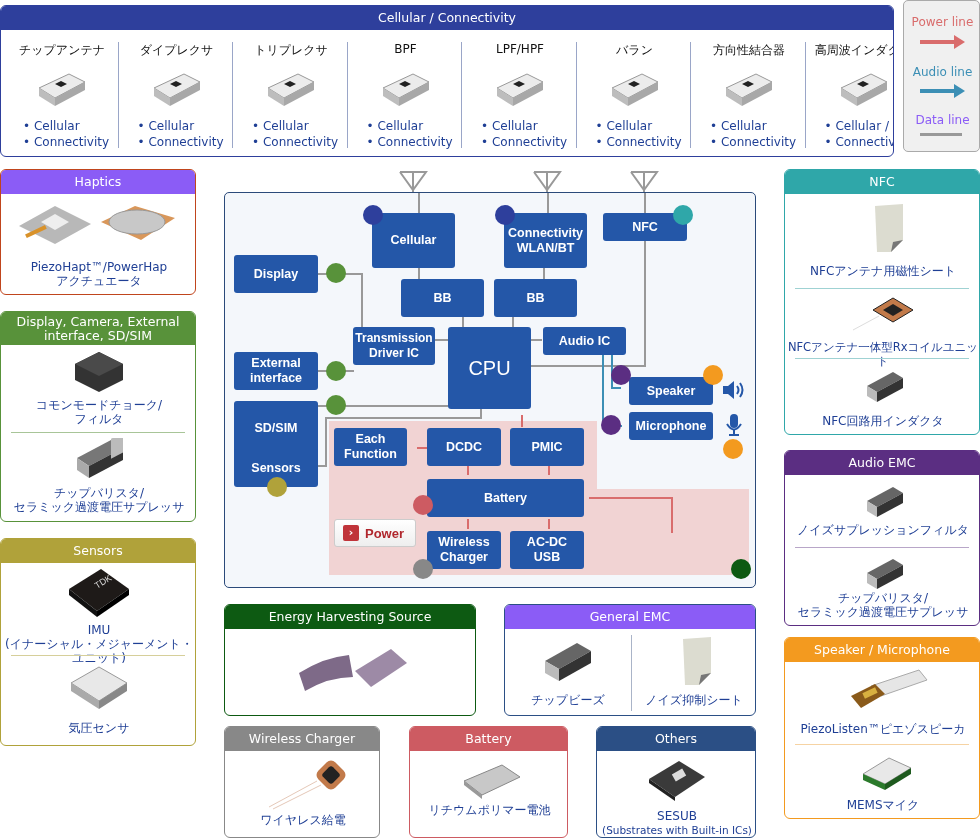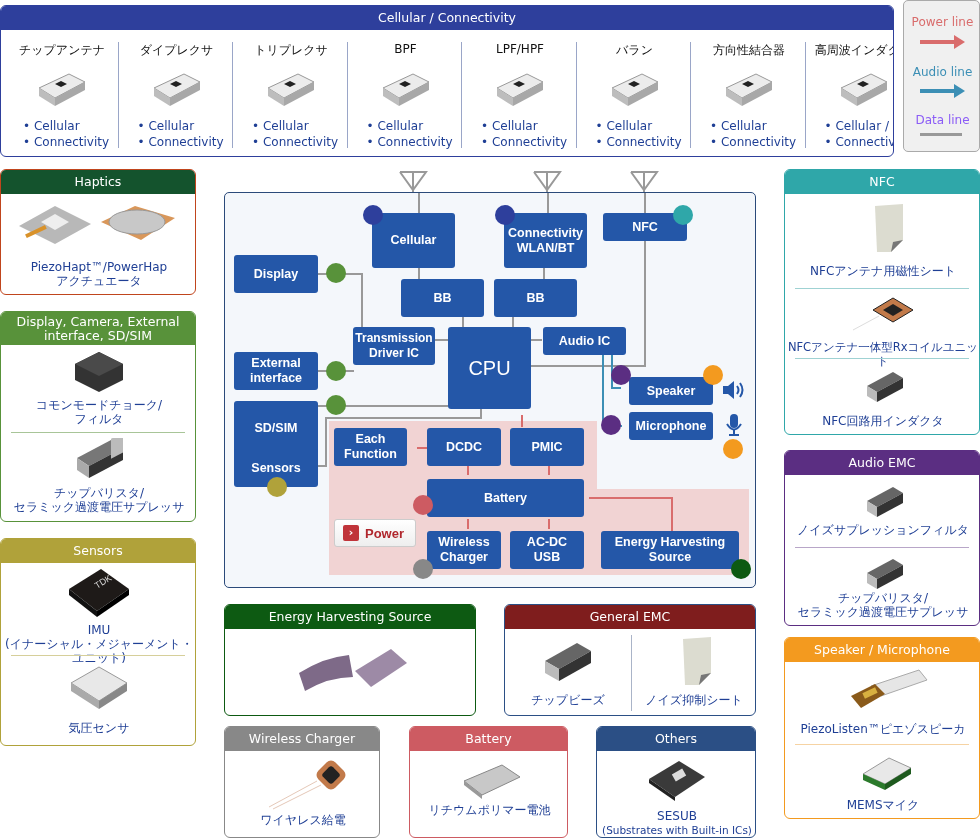--- a/index.html
+++ b/index.html
@@ -155,21 +155,21 @@
   <div class="arrow" style="top:39px;width:36px;background:#d96c6c"></div>
   <div class="abs" style="left:50px;top:34px;border-left:11px solid #d96c6c;border-top:7px solid transparent;border-bottom:7px solid transparent"></div>
   <div class="lgtxt" style="top:64px;color:#3c8fb5">Audio line</div>
   <div class="arrow" style="top:88px;width:36px;background:#3c8fb5"></div>
   <div class="abs" style="left:50px;top:83px;border-left:11px solid #3c8fb5;border-top:7px solid transparent;border-bottom:7px solid transparent"></div>
   <div class="lgtxt" style="top:112px;color:#8b5cf6">Data line</div>
   <div class="arrow" style="top:132px;width:42px;background:#999;height:3px"></div>
 </div>
 
 <div class="panel" style="left:0;top:169px;width:196px;height:126px;border-color:#c0451d">
-  <div class="phead" style="background:#14532d">Haptics</div>
+  <div class="phead" style="background:#8b5cf6">Haptics</div>
   <svg class="abs" style="left:14px;top:30px" width="170" height="52">
     <polygon points="4,26 40,6 76,24 40,44" fill="#b8b8b8"></polygon>
       <polygon points="26,22 40,14 54,22 40,30" fill="#eee"></polygon>
     <rect x="10" y="30" width="22" height="4" fill="#d9922a" transform="rotate(-25 20 32)"></rect>
     <polygon points="86,22 120,6 160,18 126,40" fill="#d9975a"></polygon>
       <ellipse cx="122" cy="22" rx="28" ry="12" fill="#c8c8c8" stroke="#999"></ellipse>
   </svg>
   <div class="plabel abs" style="left:0;width:196px;top:90px"><span>PiezoHapt™/PowerHap</span><br><span>アクチュエータ</span></div>
 </div>
 
@@ -286,23 +286,20 @@
     </div>
   <div class="blk" style="left:202px;top:235px;width:74px;height:38px">DCDC</div>
   <div class="blk" style="left:285px;top:235px;width:74px;height:38px">PMIC</div>
   <div class="blk" style="left:202px;top:286px;width:157px;height:38px">Battery</div>
   <div class="blk" style="left:202px;top:338px;width:74px;height:38px">
       <span><span>Wireless</span><br><span>Charger</span></span>
     </div>
   <div class="blk" style="left:285px;top:338px;width:74px;height:38px">
       <span><span>AC-DC</span><br><span>USB</span></span>
     </div>
-  <div class="blk" style="left:376px;top:338px;width:138px;height:38px">
-      <span><span>Energy Harvesting</span><br><span>Source</span></span>
-    </div>
 
   <div class="abs" style="left:109px;top:326px;width:82px;height:28px;border:1px solid #ccc;border-radius:3px;background:linear-gradient(#fff,#eee);display:flex;align-items:center;padding-left:8px">
     <span style="width:16px;height:16px;background:#c0343a;border-radius:2px;color:#fff;font-size:11px;line-height:16px;text-align:center;font-weight:bold">›</span>
     <span style="margin-left:6px;color:#b0272d;font-weight:bold;font-size:13px;font-family:'Liberation Sans',sans-serif">Power</span>
   </div>
 
   <div class="dot" style="left:138px;top:12px;background:#2e3f9c"></div>
   <div class="dot" style="left:270px;top:12px;background:#2e3f9c"></div>
   <div class="dot" style="left:448px;top:12px;background:#2fa7a9"></div>
   <div class="dot" style="left:101px;top:70px;background:#58923a"></div>
@@ -389,21 +386,21 @@
 
 <div class="panel" style="left:224px;top:604px;width:252px;height:112px;border-color:#0d5a12">
   <div class="phead" style="background:#0d5a12">Energy Harvesting Source</div>
   <svg class="abs" style="left:70px;top:38px" width="118" height="50">
       <path d="M4,30 Q30,14 54,12 L58,34 Q34,34 10,48 Z" fill="#7e6a88"></path>
       <polygon points="60,28 96,6 112,20 76,44" fill="#9d8aa6"></polygon>
     </svg>
 </div>
 
 <div class="panel" style="left:504px;top:604px;width:252px;height:112px;border-color:#2b4f85">
-  <div class="phead" style="background:#7f1d1d">General EMC</div>
+  <div class="phead" style="background:#8b5cf6">General EMC</div>
   <svg class="abs" style="left:38px;top:34px" width="52" height="44">
       <polygon points="2,22 34,4 48,12 16,30" fill="#666"></polygon>
       <polygon points="2,22 16,30 16,42 2,34" fill="#bbb"></polygon>
       <polygon points="16,30 48,12 48,24 16,42" fill="#333"></polygon>
     </svg>
   <div class="plabel abs" style="left:0;width:126px;top:88px">チップビーズ</div>
   <div class="abs" style="left:126px;top:30px;width:1px;height:76px;background:#aab4c8"></div>
   <svg class="abs" style="left:174px;top:30px" width="36" height="52">
       <polygon points="4,4 32,2 32,38 20,50 6,50" fill="#dcdcd0"></polygon>
       <polygon points="20,50 32,38 22,40" fill="#777"></polygon>

